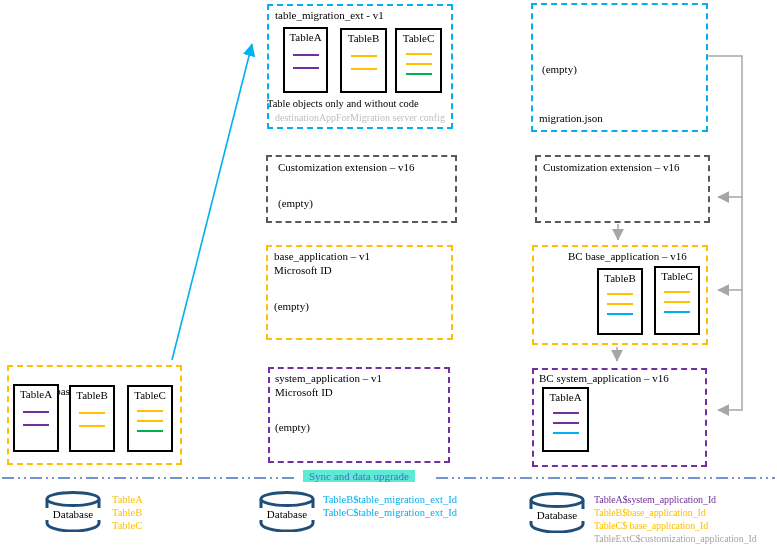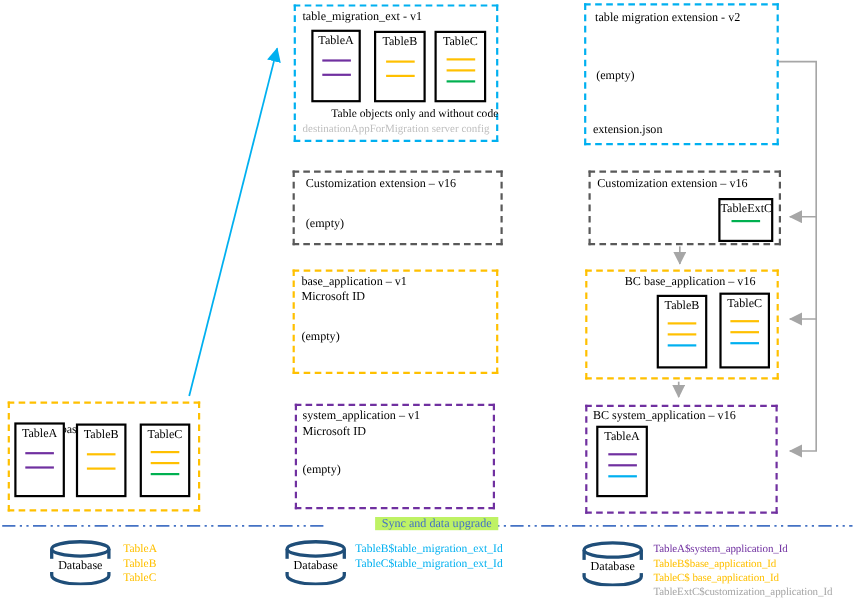--- a/index.html
+++ b/index.html
@@ -16,24 +16,24 @@
   .t{position:absolute;font-size:11px;white-space:nowrap;}
   .mini{position:absolute;border:2px solid;background:#fff;text-align:center;box-sizing:border-box;}
   .mini .nm{display:block;font-size:11px;margin-top:2px;white-space:nowrap;}
   .ln{display:block;width:26px;height:2px;margin:11px auto 0;}
   .ln.first{margin-top:9px;}
   .ln.tight{margin-top:8px;}
   .c-gold{background:#FFC000;}
   .c-purple{background:#7030A0;}
   .c-green{background:#00B050;}
   .c-cyan{background:#00B0F0;}
-  .caption{position:absolute;font-size:10.5px;text-align:right;white-space:nowrap;}
+  .caption{position:absolute;font-size:10.5px;text-align:left;white-space:nowrap;}
   .gray-footer{position:absolute;font-size:10px;color:#BFBFBF;text-align:center;white-space:nowrap;}
   .sync-label{position:absolute;left:303px;top:470px;font-size:11px;color:#4472C4;
-              background:#bef264;padding:0 6px;white-space:nowrap;margin-left:38px;}
+              background:#5eead4;padding:0 6px;white-space:nowrap;}
   .db{position:absolute;width:58px;height:42px;}
   .db-label{position:absolute;left:50%;top:56%;transform:translate(-50%,-50%);
             background:#fff;font-size:11px;padding:0 14px;white-space:nowrap;}
   .db-items{position:absolute;font-size:10.5px;line-height:13px;white-space:nowrap;}
   .db-items.tight{font-size:10px;letter-spacing:-0.1px;}
   .tx-gold{color:#FFC000;}
   .tx-blue{color:#00B0F0;}
   .tx-purple{color:#7030A0;}
   .tx-gray{color:#A6A6A6;}
 </style>
@@ -77,36 +77,31 @@
   <div class="mini b-gold" style="left:395px;top:28px;width:47px;height:65px;">
     <span class="nm">TableC</span>
     <i class="ln c-gold first"></i>
     <i class="ln c-gold tight"></i>
     <i class="ln c-green tight"></i>
   </div>
   <span class="caption" style="left:267px;top:98px;width:186px;">Table objects only and without code</span>
   <span class="gray-footer" style="left:264px;top:112px;width:192px;">destinationAppForMigration server config</span>
 
   <div class="box dashed b-cyan" style="left:531px;top:3px;width:177px;height:129px;">
-    <span class="t" style="left:8px;top:5px;">table migration extension - v2</span>
     <span class="t" style="left:9px;top:58px;">(empty)</span>
-    <span class="t" style="left:6px;top:107px;">extension.json</span>
+    <span class="t" style="left:6px;top:107px;">migration.json</span>
   </div>
 
   <div class="box dashed b-gray" style="left:266px;top:155px;width:191px;height:68px;">
     <span class="t" style="left:10px;top:4px;">Customization extension – v16</span>
     <span class="t" style="left:10px;top:40px;">(empty)</span>
   </div>
 
   <div class="box dashed b-gray" style="left:535px;top:155px;width:175px;height:68px;">
     <span class="t" style="left:6px;top:4px;">Customization extension – v16</span>
-  </div>
-  <div class="mini dashed b-green" style="left:653px;top:180px;width:50px;height:40px;">
-    <span class="nm">TableExtC</span>
-    <i class="ln c-green" style="margin-top:4px;"></i>
   </div>
 
   <div class="box dashed b-gold" style="left:266px;top:245px;width:187px;height:95px;">
     <span class="t" style="left:6px;top:3px;">base_application – v1</span>
     <span class="t" style="left:6px;top:17px;">Microsoft ID</span>
     <span class="t" style="left:6px;top:53px;">(empty)</span>
   </div>
 
   <div class="box dashed b-gold" style="left:532px;top:245px;width:176px;height:100px;">
     <span class="t" style="left:5px;top:3px;padding-left:29px;">BC base_application – v16</span>

